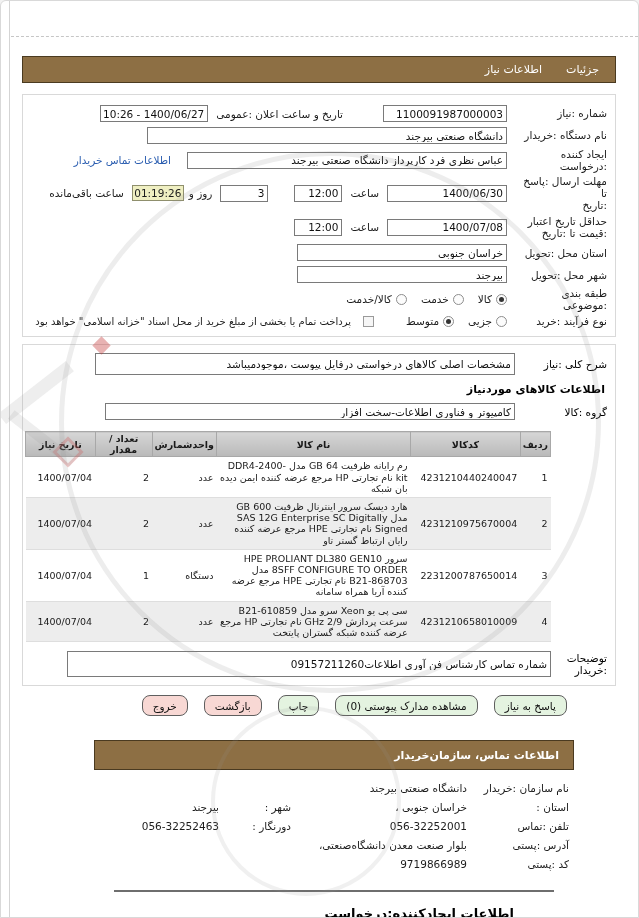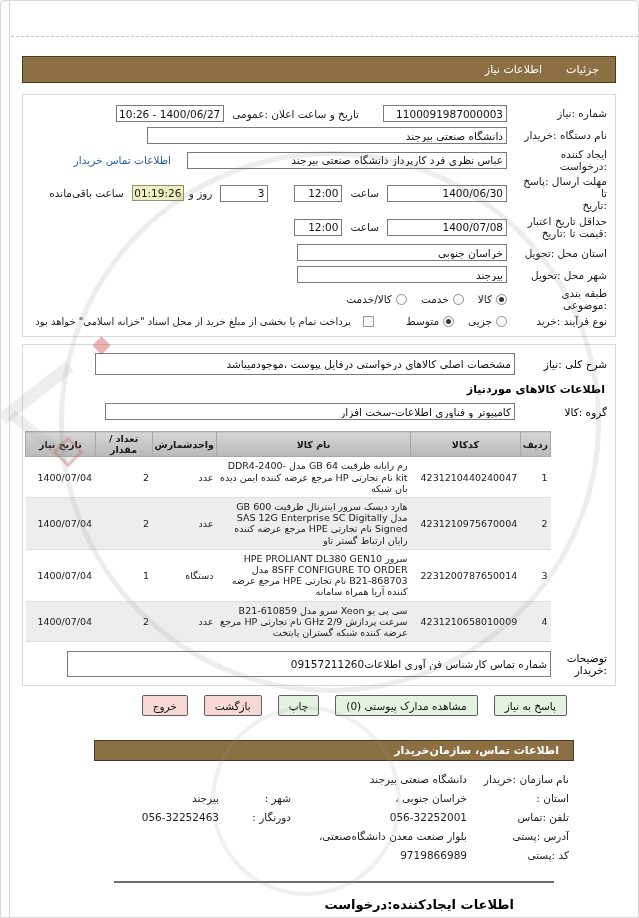--- a/index.html
+++ b/index.html
@@ -18,21 +18,21 @@
   
   .box{width:594px;border:1px solid #d9d9d9;background:#fff}
   .box1{margin-top:11px;padding:9px 8px 4px 6px}
   .box2{margin-top:7px;padding:7px 8px 7px 6px}
 
   .frow{display:flex;align-items:center;margin-bottom:3px;font-size:10.5px;color:#1c1c1c;min-height:19px}
   .flabel{flex:0 0 88px;font-size:10.5px;line-height:1.15;margin-left:12px}
   .blabel{font-weight:normal;color:#000}
   .tb{border:1px solid #7a7a7a;height:17px;font-size:10.5px;padding:0 3px;direction:rtl;
       background:#fff;color:#111;outline:none}
-  .mid{margin-right:24px;white-space:nowrap}
+  .mid{margin-right:40px;white-space:nowrap}
   .sm{margin-right:8px;white-space:nowrap}
   .yellowbox{width:52px;height:16px;background:#efefc2;border:1px solid #8f8f6d;font-size:10.5px;
              text-align:center;line-height:15px;margin-right:5px}
   .link{color:#2a5db0;text-decoration:none;font-size:10.5px;margin-right:16px;cursor:pointer;white-space:nowrap}
 
   .radio{display:inline-block;width:11px;height:11px;border:1px solid #8d8d8d;border-radius:50%;
          background:#fcfcfc;position:relative;vertical-align:-2px;cursor:pointer}
   .radio.on::after{content:"";position:absolute;inset:2px;border-radius:50%;background:#333}
   .rlabel{margin:0 4px 0 14px}
   .checkbox{display:inline-block;width:11px;height:11px;border:1px solid #9a9a9a;background:#f6f6f6;
@@ -44,27 +44,27 @@
   
   table.items{border-collapse:collapse;width:526px;margin:10px 56px 8px auto;font-size:9.5px;color:#1a1a1a}
   table.items th{background:linear-gradient(#d6d6d6,#b9b9b9);border:1px solid #a8a8a8;
                  font-weight:bold;font-size:9.5px;height:18px;padding:1px 2px}
   table.items td{border-bottom:1px solid #dedede;text-align:right;padding:3px 3px;vertical-align:middle;line-height:1.18}
   table.items tr.alt td{background:#ededed}
   td.name-cell{line-height:1.22}
 
   
   .btnrow{display:flex;gap:16px;margin:9px 49px 0 0;align-items:center}
-  .btn{height:21px;border:1px solid #5f5f5f;border-radius:2px;font-size:10.5px;padding:0 10px;
+  .btn{height:21px;border:1px solid #5f5f5f;border-radius:8px;font-size:10.5px;padding:0 10px;
        cursor:pointer;color:#111;white-space:nowrap}
   .btn.green{background:#e4f3e0}
   .btn.pink{background:#f8d8d4}
 
   
-  .brownbar{width:480px;height:21px;background:#8d6f44;border:1px solid #4a3a20;color:#fff;
+  .brownbar{width:480px;height:30px;background:#8d6f44;border:1px solid #4a3a20;color:#fff;
             font-size:11px;font-weight:bold;display:flex;align-items:center;padding:0 14px;
             margin:24px 42px 0 0}
   .contact-grid{display:grid;grid-template-columns:102px 176px 72px 150px;row-gap:7px;
                 margin:12px 47px 0 0;font-size:10.5px;color:#1c1c1c;align-items:center}
   .contact-grid .val{direction:rtl}
   .divider{width:440px;height:2px;background:#6e6e6e;margin:20px 62px 0 0}
   .creator-title{font-weight:bold;font-size:13px;margin:14px 102px 0 0}
 
   
   .wm{position:absolute;inset:0;pointer-events:none;z-index:3}

